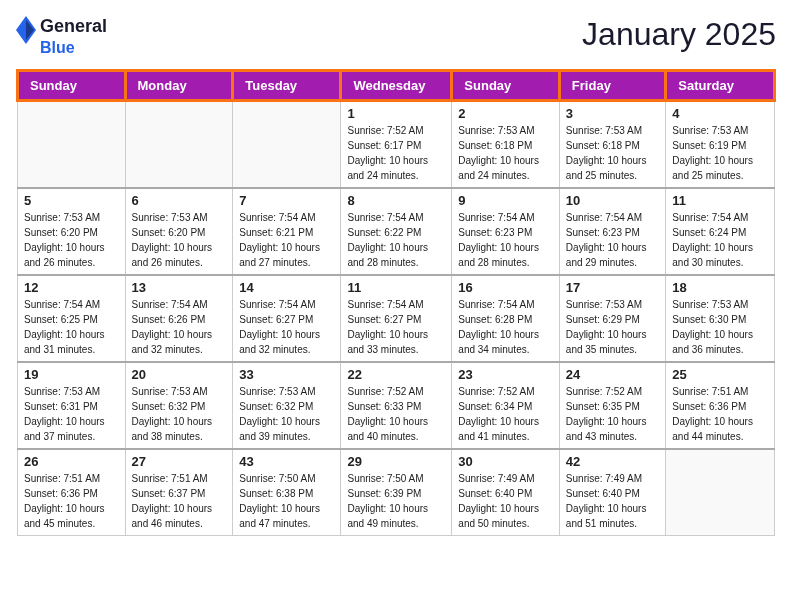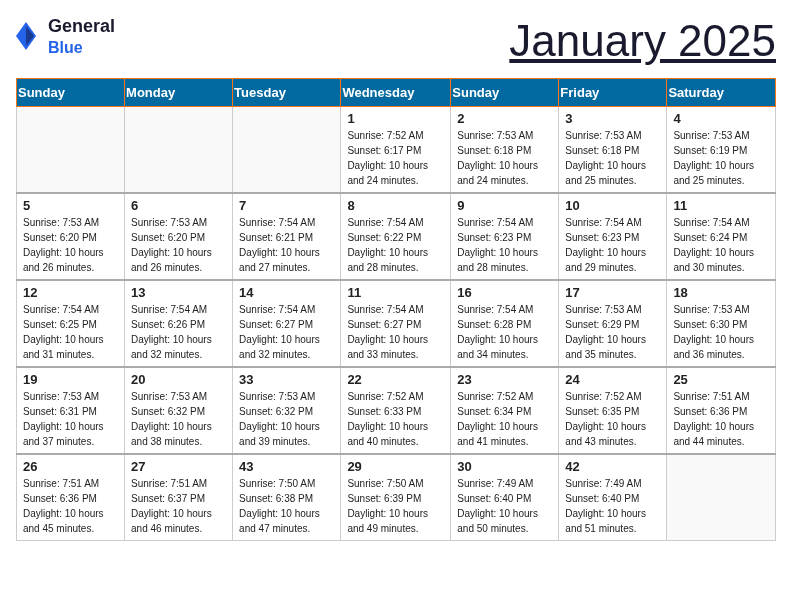--- a/index.html
+++ b/index.html
@@ -11,22 +11,21 @@
       padding: 16px;
     }
     .header {
       display: flex;
       justify-content: space-between;
       align-items: flex-start;
       margin-bottom: 12px;
     }
     .logo {
       display: flex;
-      align-items: center;
-      gap: 12px;
+      gap: 4px;
     }
     .logo-text {
       display: flex;
       flex-direction: column;
       line-height: 1.2;
     }
     .logo-general {
       font-size: 18px;
       font-weight: bold;
       color: #1a1a2e;
@@ -37,42 +36,41 @@
       color: #2563eb;
     }
     .logo-icon {
       width: 20px;
       height: 28px;
     }
     .title-block {
       text-align: right;
     }
     .month-title {
-      font-size: 44px;
+      font-size: 32px;
       font-weight: normal;
       color: #1a1a2e;
-      text-decoration: underline;
     }
     .location {
       font-size: 14px;
       color: #444;
     }
     .calendar {
       width: 100%;
       border-collapse: collapse;
       border: 1px solid #ccc;
     }
     .calendar th {
-      background: #0369a1;
+      background: #a21caf;
       color: #fff;
       text-align: left;
-      padding: 6px 1px;
+      padding: 6px 11px;
       font-size: 13px;
       font-weight: bold;
-      border: 1px solid #f97316;
+      border: 3px solid #f97316;
     }
     .calendar td {
       border: 1px solid #ccc;
       vertical-align: top;
       padding: 4px 6px;
       width: 113px;
       min-height: 80px;
       font-size: 11px;
       color: #222;
       background: #fff;

